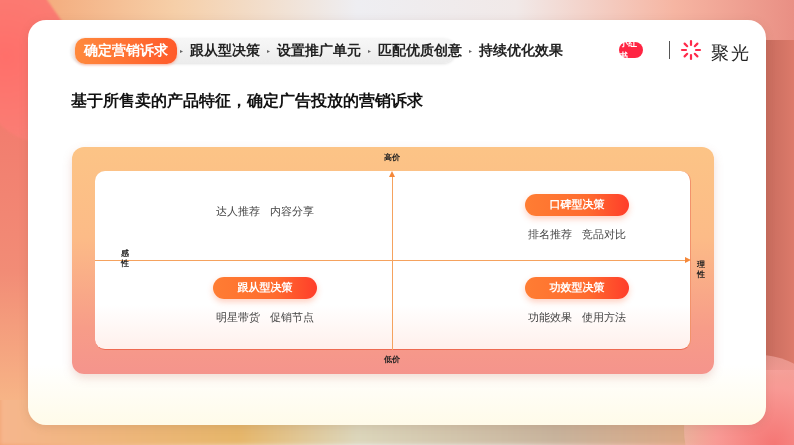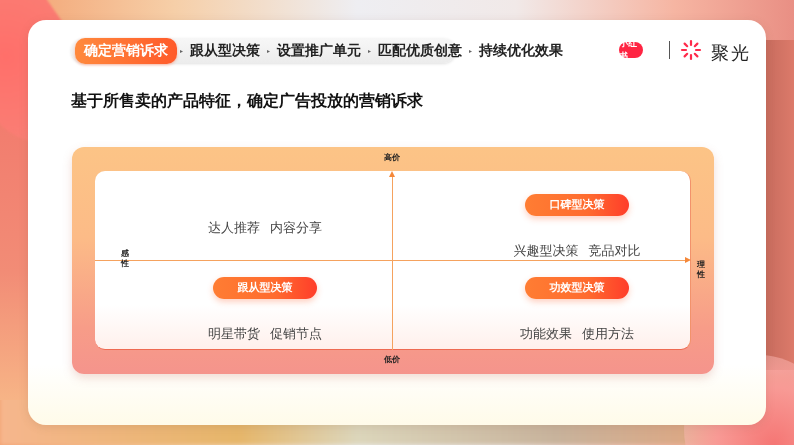--- a/index.html
+++ b/index.html
@@ -100,21 +100,21 @@
   .axis-bottom { left: 344px; top: 335px; width: 40px; }
   .axis-left { left: 51px; top: 229px; width: 12px; margin-left: 40px; }
   .axis-right { left: 667px; top: 240px; width: 12px; }
   .quad { position: absolute; width: 170px; text-align: center; }
   .pill {
     display: inline-block; width: 104px; height: 22px; line-height: 22px;
     border-radius: 11px; color: #fff; font-size: 11px; font-weight: bold;
     background: linear-gradient(90deg, #ff7d33 0%, #ff6b2e 60%, #ff3d2a 100%);
     box-shadow: 0 3px 6px rgba(255,100,50,0.3);
   }
-  .tags { margin-top: 26px; font-size: 13px; color: #444; word-spacing: 0; }
+  .tags { margin-top: 11px; font-size: 11px; color: #444; word-spacing: 0; }
   .tags span { margin: 0 5px; }
   .q1 { left: 152px; top: 173px; }
   .q2 { left: 464px; top: 173px; }
   .q3 { left: 152px; top: 256px; }
   .q4 { left: 464px; top: 256px; }
 </style>
 </head>
 <body>
 
 <div class="bg-bottom"></div>
@@ -170,21 +170,21 @@
 
   <div class="quad q1">
     <div class="tags">
       <span>达人推荐</span><span>内容分享</span>
     </div>
   </div>
 
   <div class="quad q2">
     <div class="pill">口碑型决策</div>
     <div class="tags">
-      <span>兴趣型决策</span><span>竞品对比</span>
+      <span>排名推荐</span><span>竞品对比</span>
     </div>
   </div>
 
   <div class="quad q3">
     <div class="pill">跟从型决策</div>
     <div class="tags">
       <span>明星带货</span><span>促销节点</span>
     </div>
   </div>
 

